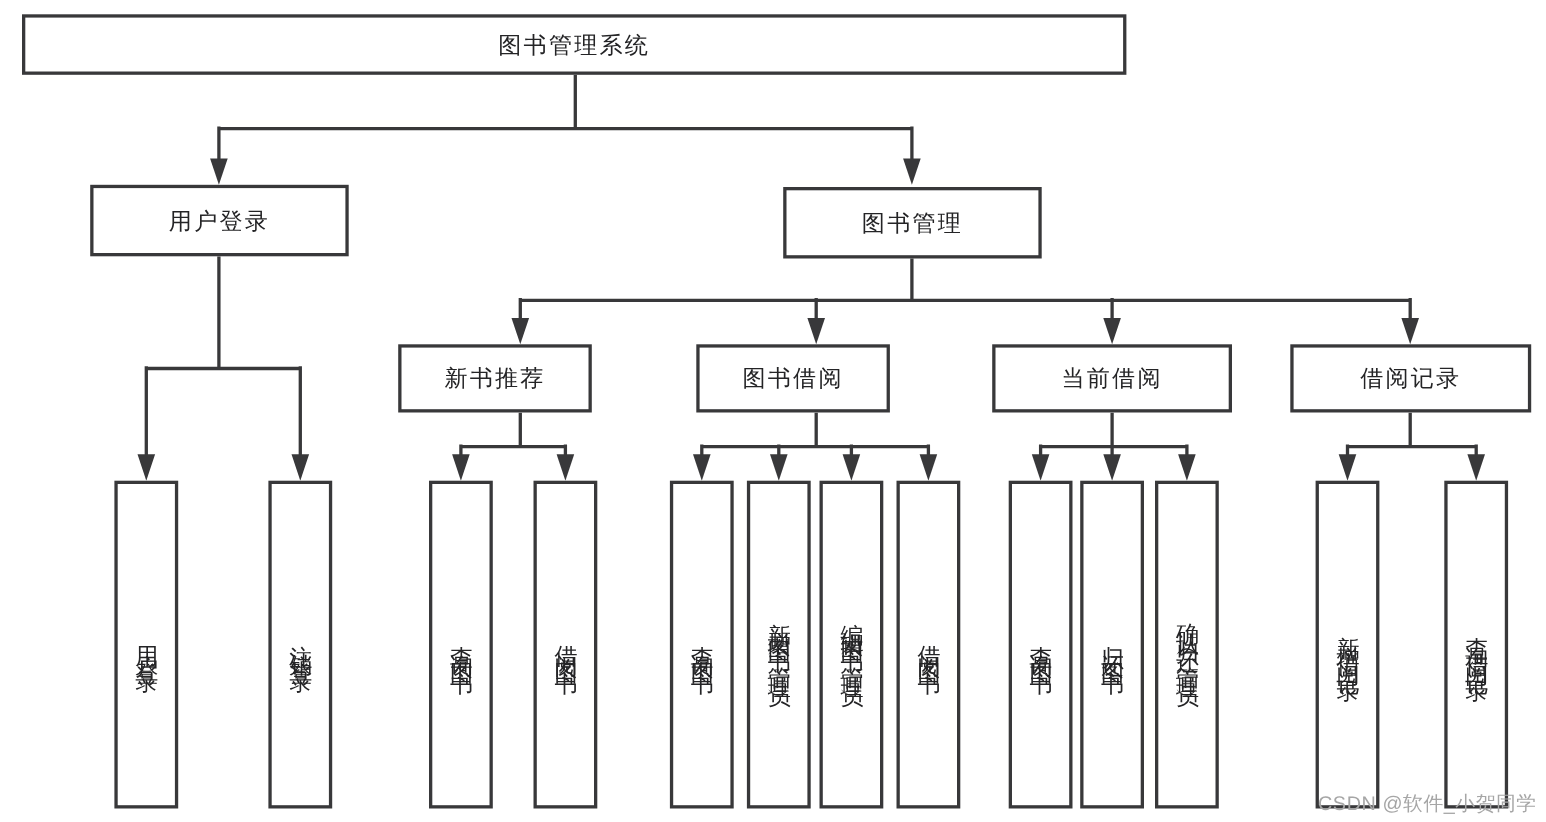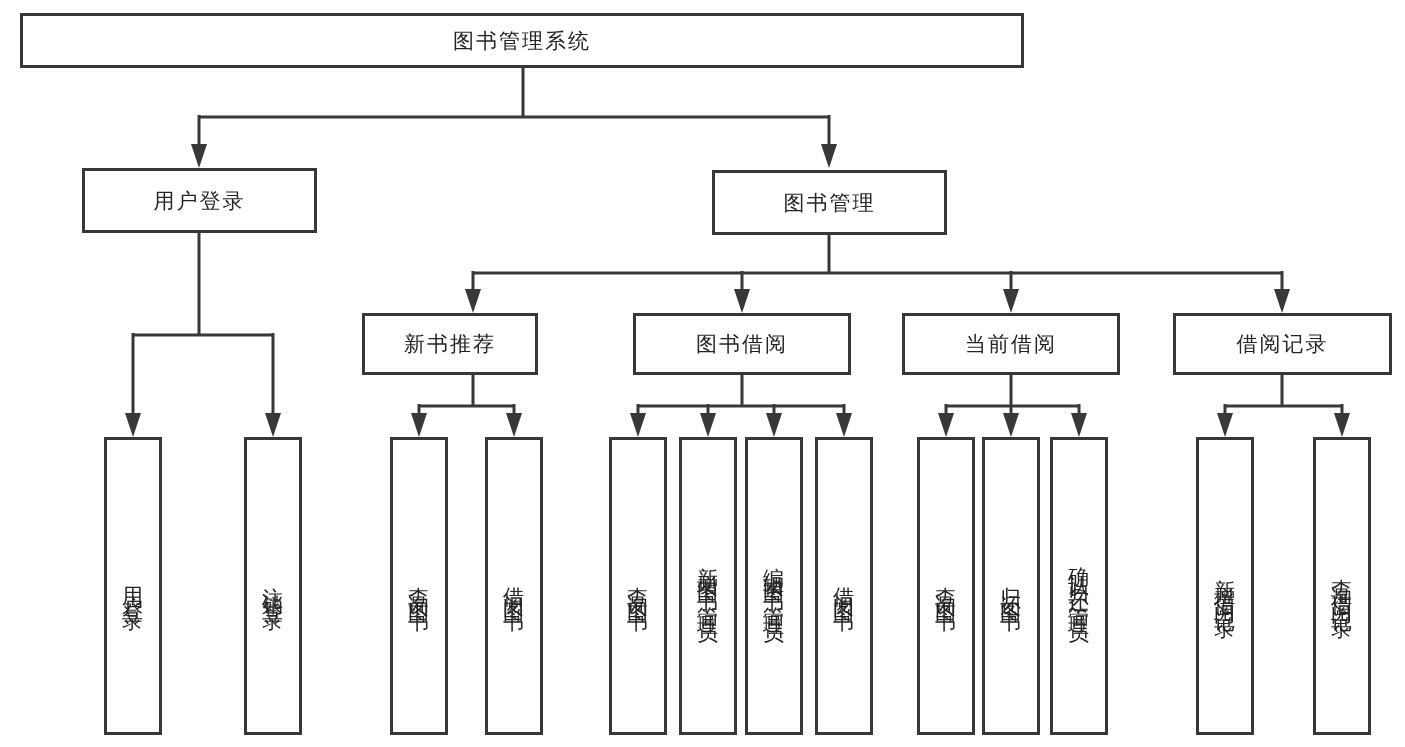--- a/index.html
+++ b/index.html
@@ -109,21 +109,21 @@
       <polygon points="1334,413 1350,413 1342,437"></polygon>
     </g>
   </svg>
 
   <div class="node" style="left:20px; top:13px; width:1004px; height:55px;">图书管理系统</div>
 
   <div class="node" style="left:82px; top:168px; width:235px; height:65px;">用户登录</div>
   <div class="node" style="left:712px; top:170px; width:235px; height:65px;">图书管理</div>
 
   <div class="node" style="left:362px; top:313px; width:176px; height:62px;">新书推荐</div>
-  <div class="node" style="left:633px; top:313px; width:218px; height:62px;">图书借阅</div>
+  <div class="node" style="left:633px; top:313px; width:176px; height:62px;">图书借阅</div>
   <div class="node" style="left:902px; top:313px; width:218px; height:62px;">当前借阅</div>
   <div class="node" style="left:1173px; top:313px; width:219px; height:62px;">借阅记录</div>
 
   <div class="leaf" style="left:104px;">
     <span class="vtext">用户登录</span>
   </div>
   <div class="leaf" style="left:244px;">
     <span class="vtext">注销登录</span>
   </div>
 
@@ -157,14 +157,15 @@
     <span class="vtext">确认归还（管理员）</span>
   </div>
 
   <div class="leaf" style="left:1196px;">
     <span class="vtext">新增借阅记录</span>
   </div>
   <div class="leaf" style="left:1313px;">
     <span class="vtext">查询借阅记录</span>
   </div>
 
+  <div id="watermark">CSDN @软件_小贺同学</div>
 
 </div>
 
 </body></html>

